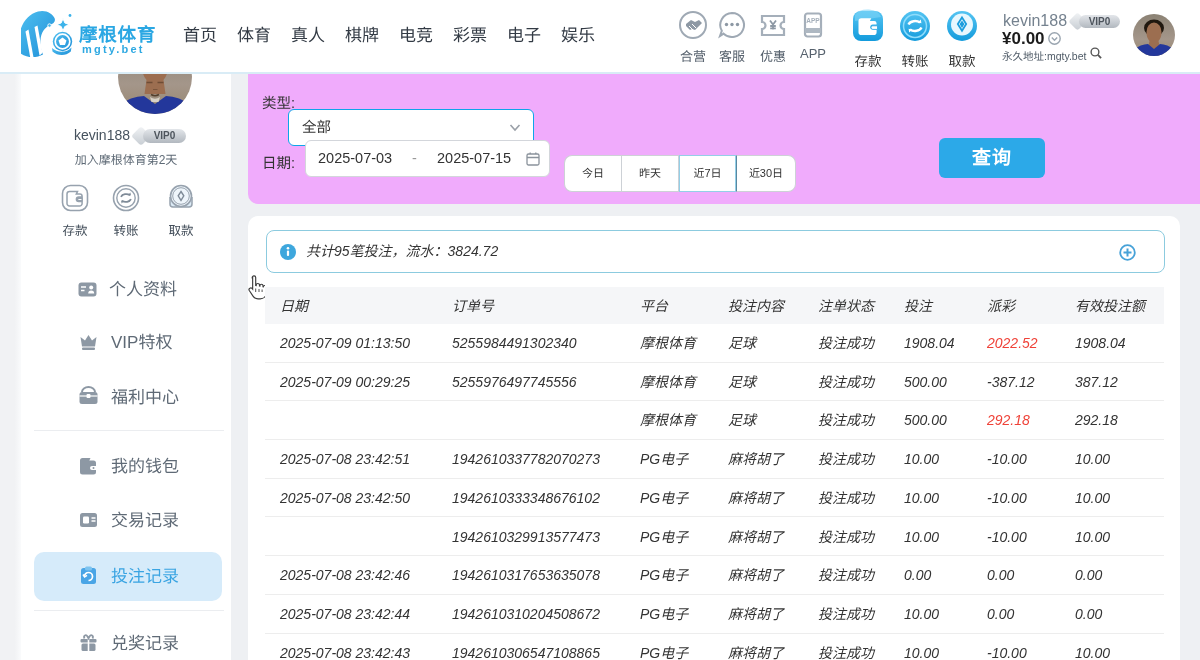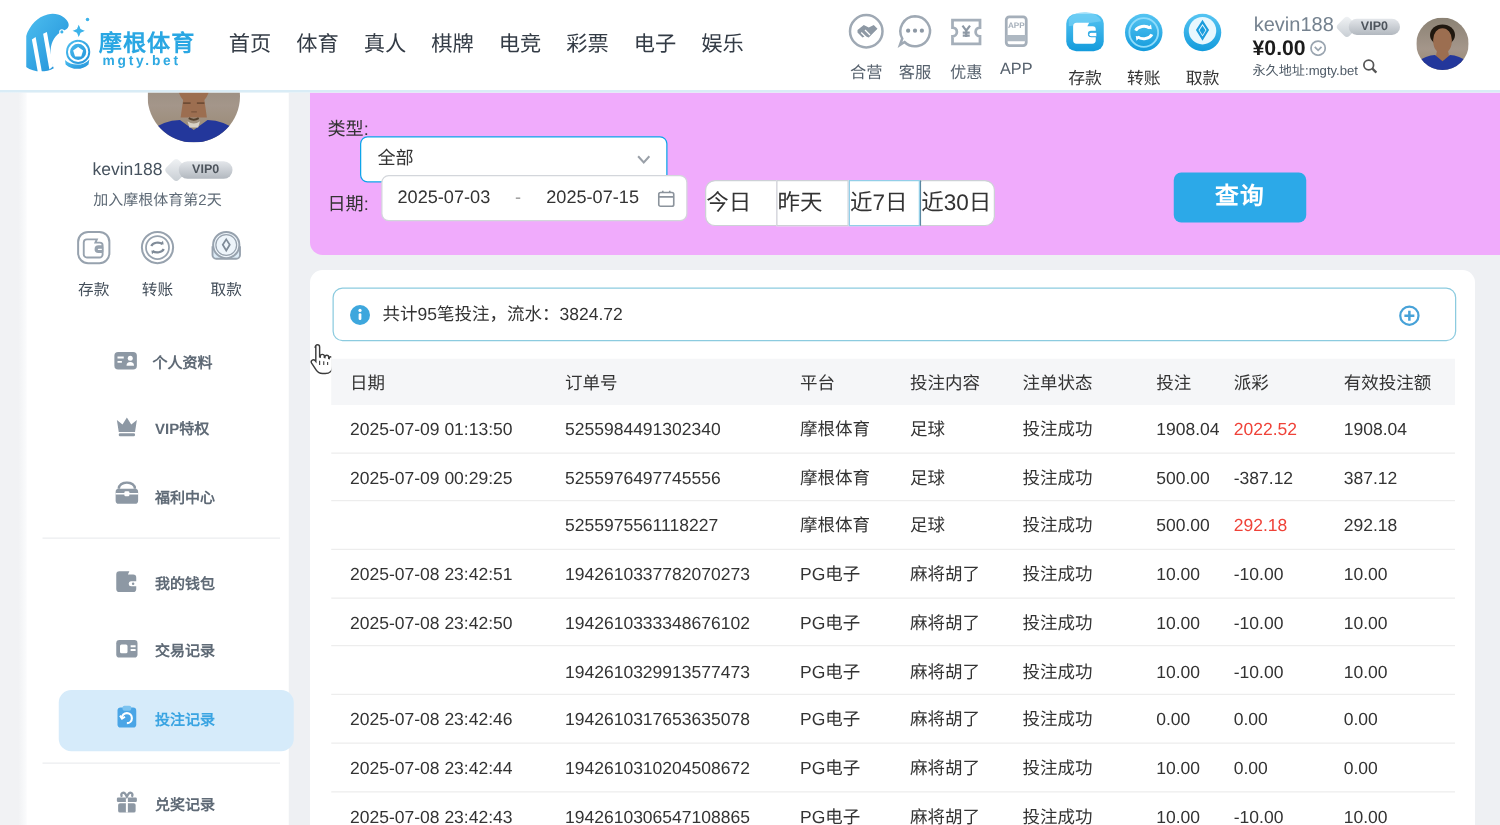--- a/index.html
+++ b/index.html
@@ -28,41 +28,41 @@
   
   #sidebar { position:absolute; left:21px; top:74px; width:210px; height:586px; background:#fff; z-index:5; }
   #lshadow { position:absolute; left:0; top:74px; width:21px; height:586px; background:linear-gradient(90deg,#f1f2f4 70%,#fafbfc); z-index:4; }
   .avatar-b { position:absolute; left:97px; top:-34px; width:74px; height:74px; border-radius:50%; overflow:hidden; }
   .sb-name { position:absolute; left:0; top:53px; width:109px; height:16px; line-height:16px; text-align:right; font-size:14px; color:#46525e; }
   .sb-vipb { position:absolute; left:122px; top:55px; width:43px; height:14px; border-radius:7px; background:linear-gradient(#e3e6ea,#b2b8bf); color:#4d545c; font-size:10px; font-weight:bold; text-align:center; line-height:14px; }
   .sb-vipd { position:absolute; left:113px; top:55px; width:14px; height:14px; background:linear-gradient(135deg,#f2f4f6,#c6ccd2); border-radius:3px; transform:rotate(45deg); }
   .sb-join { position:absolute; left:0; top:76px; width:210px; text-align:center; font-size:12px; color:#5e6a76; }
   .qico { position:absolute; top:110px; width:56px; text-align:center; }
   .qico .lb { display:block; margin-top:4px; font-size:12.5px; color:#434e5a; }
-  .menu-item { position:absolute; left:26px; width:188px; height:44px; line-height:44px; border-radius:10px; font-size:12px; color:#5f6a76;font-weight:bold; }
+  .menu-item { position:absolute; left:13px; width:188px; height:44px; line-height:44px; border-radius:10px; font-size:17px; color:#5f6a76; }
   .menu-item svg { vertical-align:-4px; margin-left:44px; margin-right:12px; }
   .menu-item.sel { background:#d6ebfa; color:#3aa4e2; height:49px; line-height:49px; }
   .mdiv { position:absolute; left:13px; width:190px; height:1px; background:#ebedf0; }
 
   
   #card1 { position:absolute; left:248px; top:74px; width:1064px; height:130px; background:#f0abfc; border-radius:0 0 10px 10px; z-index:6; }
-  #card2 { position:absolute; left:248px; top:216px; width:932px; height:444px; background:#fff; border-radius:10px 10px 0 0; z-index:6; }
+  #card2 { position:absolute; left:248px; top:216px; width:932px; height:444px; background:#fff; border-radius:10px 10px 0 0; z-index:6;font-style:italic; }
   .flabel { position:absolute; font-size:14.5px; color:#333; }
   .selbox { position:absolute; left:40px; top:7px; width:246px; height:37px; border:1px solid #0ea5e9; border-radius:6px; background:#fff;margin-top:28px; }
   .datebox { position:absolute; left:57px; top:66px; width:245px; height:37px; border:1px solid #d3d6db; border-radius:6px; background:#fff; font-size:14.5px; color:#333; line-height:35px; }
   .rgroup { position:absolute; left:316px; top:66px; height:37px; }
-  .rbtn { position:absolute; top:4px; height:37px; border:1px solid #cdd1d6; background:#fff; font-size:18px; color:#333; text-align:left; line-height:35px; }
+  .rbtn { position:absolute; top:15px; height:37px; border:1px solid #cdd1d6; background:#fff; font-size:11px; color:#333; text-align:center; line-height:35px; }
   .btn-q { position:absolute; left:691px; top:64px; width:106px; height:40px; background:#2ca9e8; border-radius:6px; color:#fff; font-size:19px; font-weight:bold; text-align:center; line-height:40px; letter-spacing:1px; }
   .btn-r { position:absolute; left:808px; top:64px; width:107px; height:40px; background:#fff; border:1px solid #d6d9dd; border-radius:6px; color:#333; font-size:15px; font-weight:bold; text-align:center; line-height:38px; letter-spacing:1px; }
   .infobar { position:absolute; left:18px; top:14px; width:899px; height:43px; border:1px solid #8ccbdf; border-radius:8px; background:#fff; }
   .info-txt { position:absolute; left:39px; top:0; line-height:41px; font-size:14px; color:#333; }
   .thead { position:absolute; left:17px; top:71px; width:899px; height:37px; background:#f5f6f8; }
   .trow { position:absolute; left:17px; width:899px; height:38.7px; border-bottom:1px solid #ededed; }
   .c { position:absolute; top:0; line-height:38px; font-size:14px; color:#333; white-space:nowrap; }
-  .c1{left:15px;} .c2{left:187px;} .c3{left:375px;} .c4{left:463px;} .c5{left:553px;} .c6{left:660px;text-align:center;} .c7{left:722px;} .c8{left:810px;}
+  .c1{left:15px;} .c2{left:187px;} .c3{left:375px;} .c4{left:463px;} .c5{left:553px;} .c6{left:639px;text-align:center;} .c7{left:722px;} .c8{left:810px;}
   .red { color:#ef4238; }
 </style>
 </head>
 <body>
 
 <div id="header">
 
   <svg class="abs" style="left:21px;top:8px" width="58" height="56" viewBox="0 0 58 56">
     <defs>
         <linearGradient id="lg1" x1="0" y1="0" x2="1" y2="1">
@@ -334,21 +334,20 @@
       <span class="c c1">2025-07-09 00:29:25</span>
       <span class="c c2">5255976497745556</span>
       <span class="c c3">摩根体育</span>
       <span class="c c4">足球</span>
       <span class="c c5">投注成功</span>
       <span class="c c6">500.00</span>
       <span class="c c7">-387.12</span>
       <span class="c c8">387.12</span>
     </div>
   <div class="trow" style="top:185.4px">
-      <span class="c c2">5255975561118227</span>
       <span class="c c3">摩根体育</span>
       <span class="c c4">足球</span>
       <span class="c c5">投注成功</span>
       <span class="c c6">500.00</span>
       <span class="c c7 red">292.18</span>
       <span class="c c8">292.18</span>
     </div>
   <div class="trow" style="top:224.1px">
       <span class="c c1">2025-07-08 23:42:51</span>
       <span class="c c2">1942610337782070273</span>

